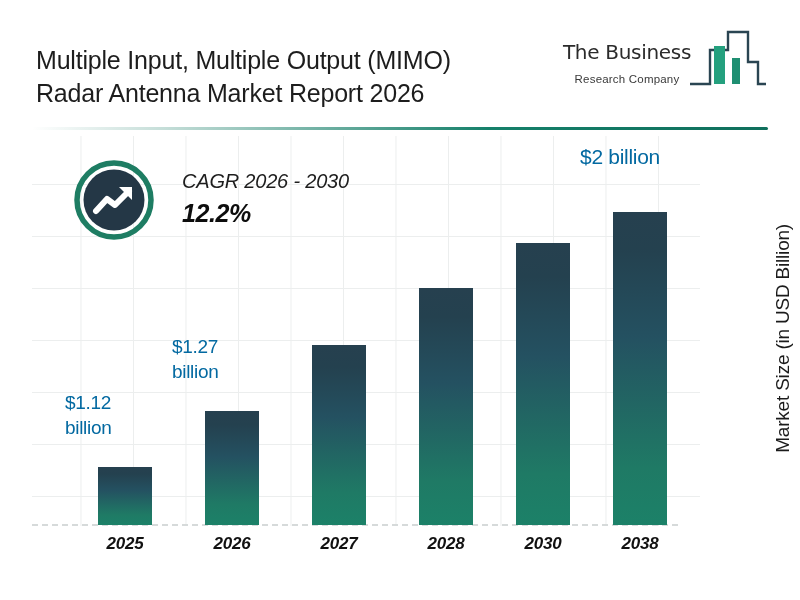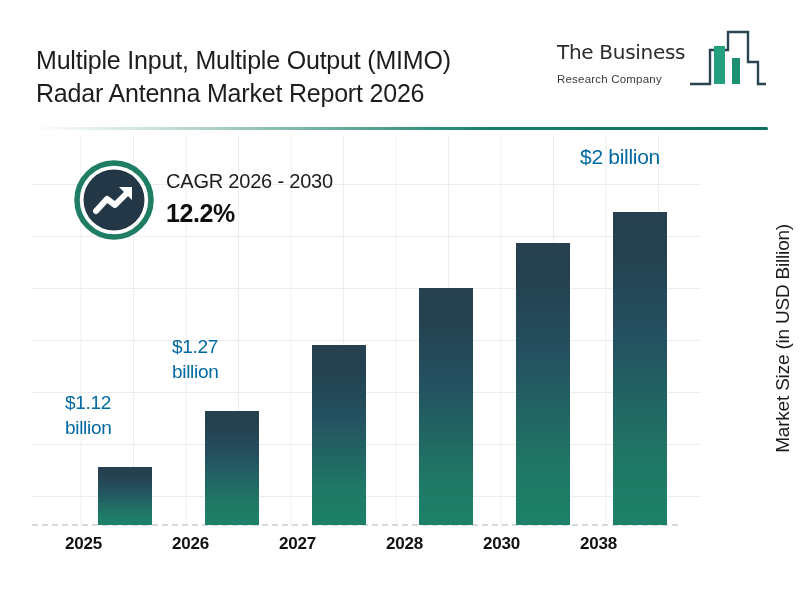--- a/index.html
+++ b/index.html
@@ -15,21 +15,21 @@
 
   
   .title{
     position:absolute;left:36px;top:44px;width:520px;
     font-size:25px;line-height:33px;font-weight:400;color:#1d1d1d;
     letter-spacing:-0.2px;
   }
   .title .line{display:block;}
 
   .logo{position:absolute;right:28px;top:26px;width:215px;height:74px;}
-  .logo-text{position:absolute;left:0;top:16px;width:140px;text-align:left;}
+  .logo-text{position:absolute;left:0;top:16px;width:140px;text-align:center;}
   .logo-text .l1{
     font-size:20px;line-height:21px;color:#2b2b2b;font-weight:400;
     font-family:"DejaVu Sans",sans-serif;letter-spacing:-0.3px;
   }
   .logo-text .l2{
     font-size:11.5px;line-height:14px;color:#3a3a3a;font-weight:400;
     letter-spacing:0.2px;margin-top:9px;
   }
   .logo-mark{position:absolute;right:4px;top:0;width:80px;height:66px;}
 
@@ -61,34 +61,34 @@
     position:absolute;width:54px;
     background:linear-gradient(180deg,#26404f 0%,#24414f 12%,#245161 40%,#1f7a65 82%,#1c8168 100%);
   }
 
   .vlabel{
     position:absolute;text-align:left;font-weight:400;color:#0369a1;
     font-size:19px;line-height:25px;letter-spacing:-0.3px;width:120px;
   }
 
   .xlabel{
-    position:absolute;top:534px;width:120px;text-align:left;
-    font-weight:700;font-size:17px;color:#111;letter-spacing:-0.2px;
+    position:absolute;top:534px;width:120px;text-align:center;
+    font-weight:700;font-size:17px;color:#111;letter-spacing:-0.2px;font-style:italic;
   }
 
   .ylabel{
     position:absolute;right:6px;top:224px;
     font-size:19px;color:#1b1b1b;letter-spacing:-0.2px;
     writing-mode:vertical-rl;transform:rotate(180deg);
     white-space:nowrap;
   }
 
   
   .badge{position:absolute;left:74px;top:160px;width:80px;height:80px;}
-  .cagr-text{position:absolute;left:166px;top:168px;}
+  .cagr-text{position:absolute;left:182px;top:168px;font-style:italic;}
   .cagr-period{font-size:20px;color:#1d1d1d;letter-spacing:-0.2px;line-height:26px;}
   .cagr-value{font-size:25px;font-weight:700;color:#0d0d0d;letter-spacing:-0.4px;line-height:34px;margin-top:2px;}
 </style>
 </head>
 <body>
 
 <div id="root">
 
   <div class="title">
     <span class="line">Multiple Input, Multiple Output (MIMO)</span>

